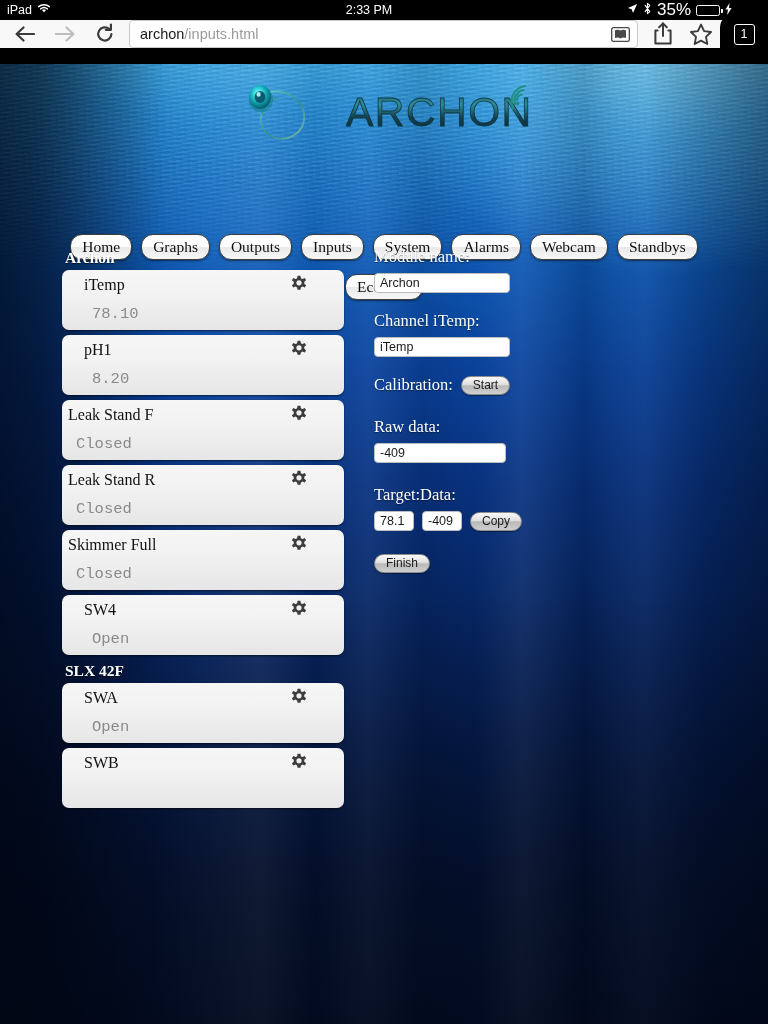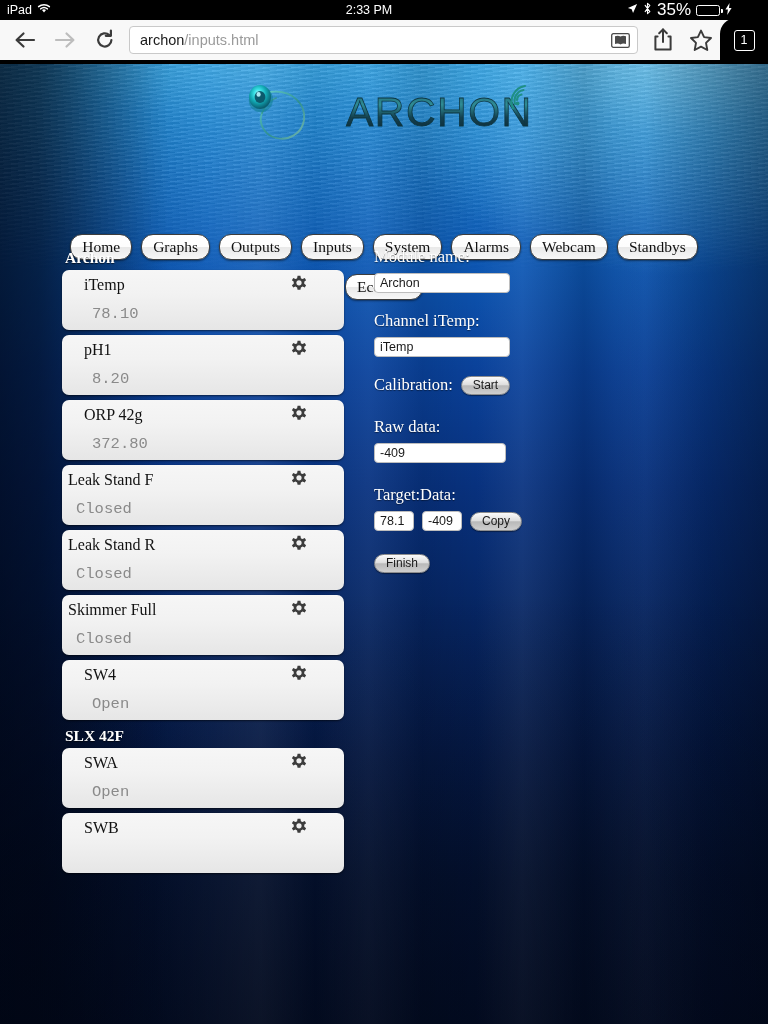--- a/index.html
+++ b/index.html
@@ -76,21 +76,21 @@
     height: 100%;
     background: #4cd964;
     border-radius: 1px;
   }
 
   
   .browser-bar {
     position: absolute;
     top: 20px; left: 0;
     width: 768px;
-    height: 40px;
+    height: 28px;
     background: #f8f8f8;
     display: flex;
     align-items: center;
     z-index: 40;
   }
   .nav-btn {
     width: 40px; height: 44px;
     display: flex; align-items: center; justify-content: center;
   }
   .nav-btn:first-child { margin-left: 5px; }
@@ -549,30 +549,20 @@
           <span class="card-title indent">pH1</span>
           <span class="card-value indent">8.20</span>
           <span class="gear">
             <svg width="18" height="18" viewBox="0 0 20 20">
               <path d="M10 0.8 L11.6 0.8 L12.1 3.5 A6.6 6.6 0 0 1 13.9 4.55 L16.4 3.4 L17.9 5.9 L15.8 7.6 A6.6 6.6 0 0 1 15.8 9.7 L17.9 11.4 L16.4 13.9 L13.9 12.75 A6.6 6.6 0 0 1 12.1 13.8 L11.6 16.5 L8.4 16.5 L7.9 13.8 A6.6 6.6 0 0 1 6.1 12.75 L3.6 13.9 L2.1 11.4 L4.2 9.7 A6.6 6.6 0 0 1 4.2 7.6 L2.1 5.9 L3.6 3.4 L6.1 4.55 A6.6 6.6 0 0 1 7.9 3.5 L8.4 0.8 Z" fill="#3c3c3c"></path>
               <circle cx="10" cy="8.65" r="2.9" fill="#efefef"></circle>
             </svg>
           </span>
         </div>
 
-        <div class="card">
-          <span class="card-title indent">ORP 42g</span>
-          <span class="card-value indent">372.80</span>
-          <span class="gear">
-            <svg width="18" height="18" viewBox="0 0 20 20">
-              <path d="M10 0.8 L11.6 0.8 L12.1 3.5 A6.6 6.6 0 0 1 13.9 4.55 L16.4 3.4 L17.9 5.9 L15.8 7.6 A6.6 6.6 0 0 1 15.8 9.7 L17.9 11.4 L16.4 13.9 L13.9 12.75 A6.6 6.6 0 0 1 12.1 13.8 L11.6 16.5 L8.4 16.5 L7.9 13.8 A6.6 6.6 0 0 1 6.1 12.75 L3.6 13.9 L2.1 11.4 L4.2 9.7 A6.6 6.6 0 0 1 4.2 7.6 L2.1 5.9 L3.6 3.4 L6.1 4.55 A6.6 6.6 0 0 1 7.9 3.5 L8.4 0.8 Z" fill="#3c3c3c"></path>
-              <circle cx="10" cy="8.65" r="2.9" fill="#efefef"></circle>
-            </svg>
-          </span>
-        </div>
 
         <div class="card">
           <span class="card-title flush">Leak Stand F</span>
           <span class="card-value flush">Closed</span>
           <span class="gear">
             <svg width="18" height="18" viewBox="0 0 20 20">
               <path d="M10 0.8 L11.6 0.8 L12.1 3.5 A6.6 6.6 0 0 1 13.9 4.55 L16.4 3.4 L17.9 5.9 L15.8 7.6 A6.6 6.6 0 0 1 15.8 9.7 L17.9 11.4 L16.4 13.9 L13.9 12.75 A6.6 6.6 0 0 1 12.1 13.8 L11.6 16.5 L8.4 16.5 L7.9 13.8 A6.6 6.6 0 0 1 6.1 12.75 L3.6 13.9 L2.1 11.4 L4.2 9.7 A6.6 6.6 0 0 1 4.2 7.6 L2.1 5.9 L3.6 3.4 L6.1 4.55 A6.6 6.6 0 0 1 7.9 3.5 L8.4 0.8 Z" fill="#3c3c3c"></path>
               <circle cx="10" cy="8.65" r="2.9" fill="#efefef"></circle>
             </svg>
           </span>

